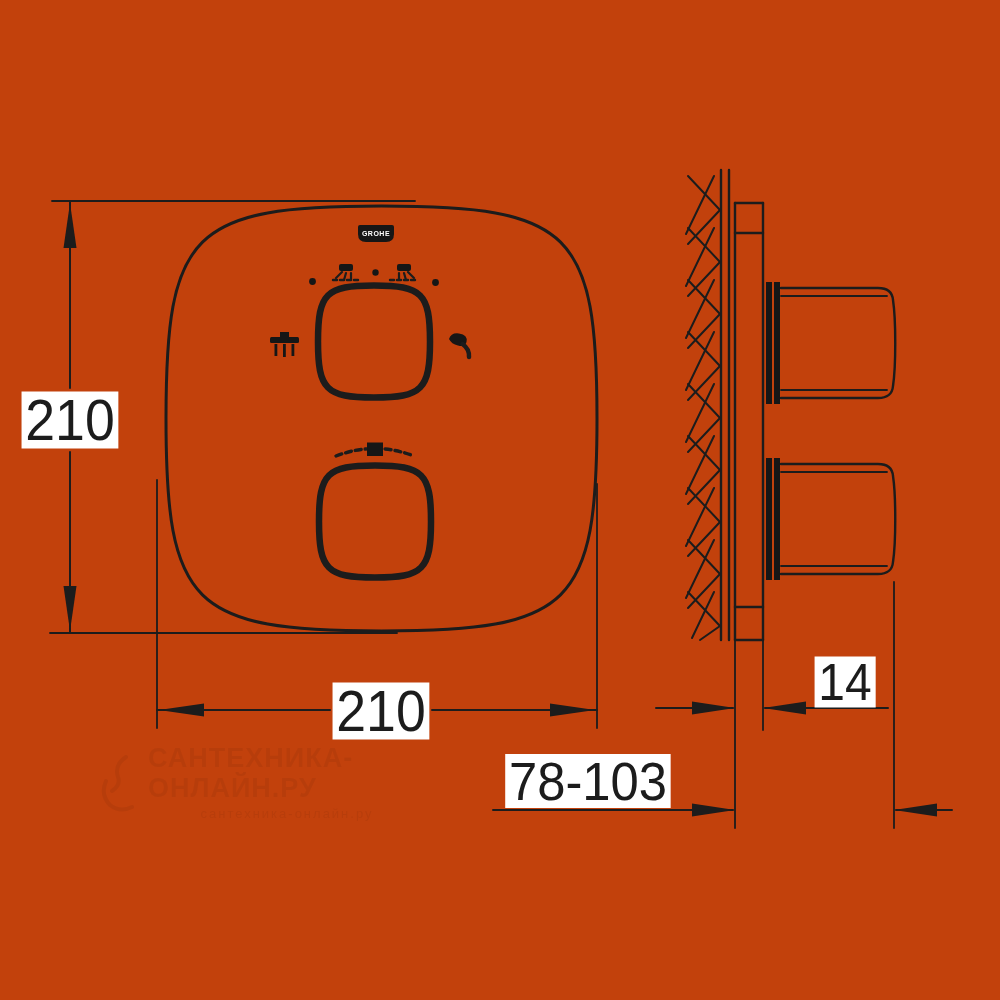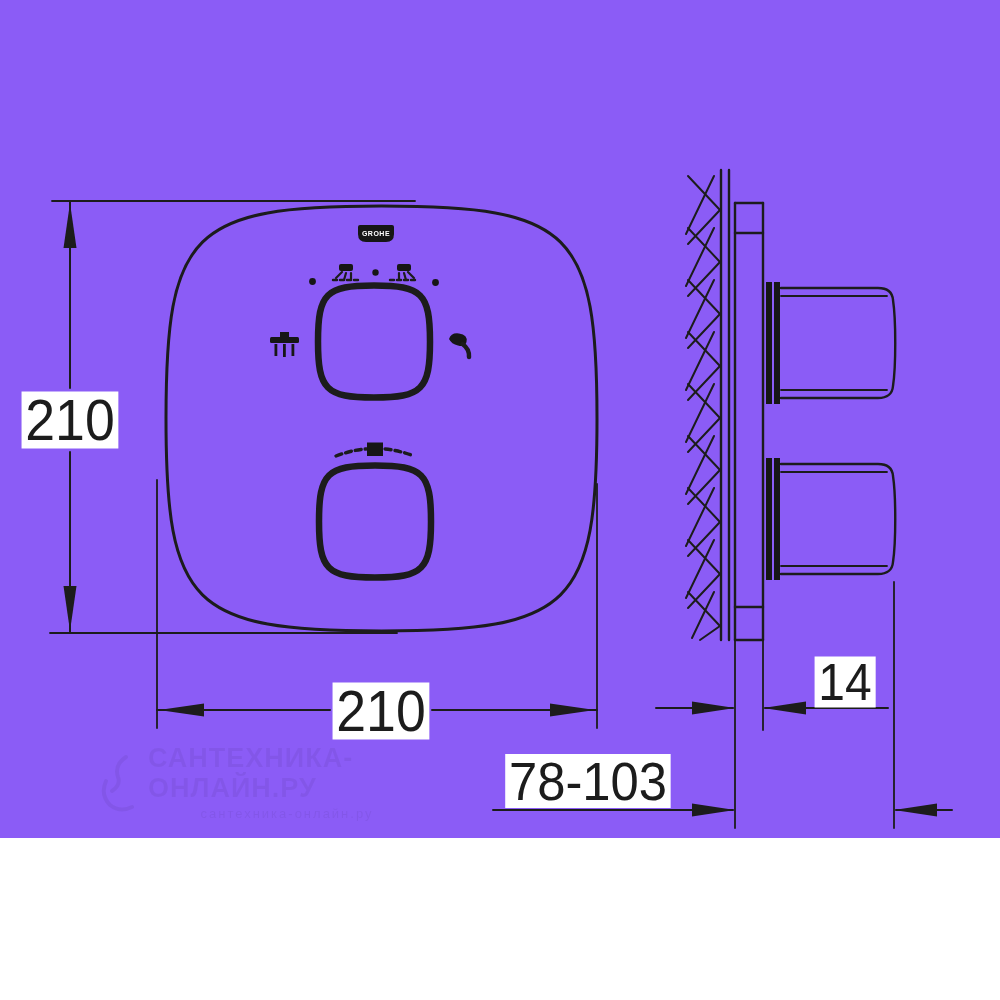--- a/index.html
+++ b/index.html
@@ -1,16 +1,16 @@
 <!DOCTYPE html>
 <html><head>
 <meta charset="utf-8">
 <style>
   html,body{margin:0;padding:0;background:#ffffff;}
-  #canvas{position:relative;width:1000px;height:838px;background:#8b5cf6;overflow:hidden;
+  #canvas{position:relative;width:1000px;height:1000px;background:#c2410c;overflow:hidden;
           font-family:"Liberation Sans", sans-serif;}
   #drawing{position:absolute;left:0;top:0;}
   .dim-label{position:absolute;color:#1c1c1c;transform:translate(-50%,-50%) scaleX(0.94);
              white-space:nowrap;background:#ffffff;padding:0 4px;line-height:1;}
   .lbl-h210{font-size:57px;}
   .lbl-w210{font-size:57px;}
   .lbl-14{font-size:51px;}
   .lbl-78103{font-size:54px;}
   .logo-text{position:absolute;left:359px;top:225px;width:34px;height:17px;
              display:flex;align-items:center;justify-content:center;

